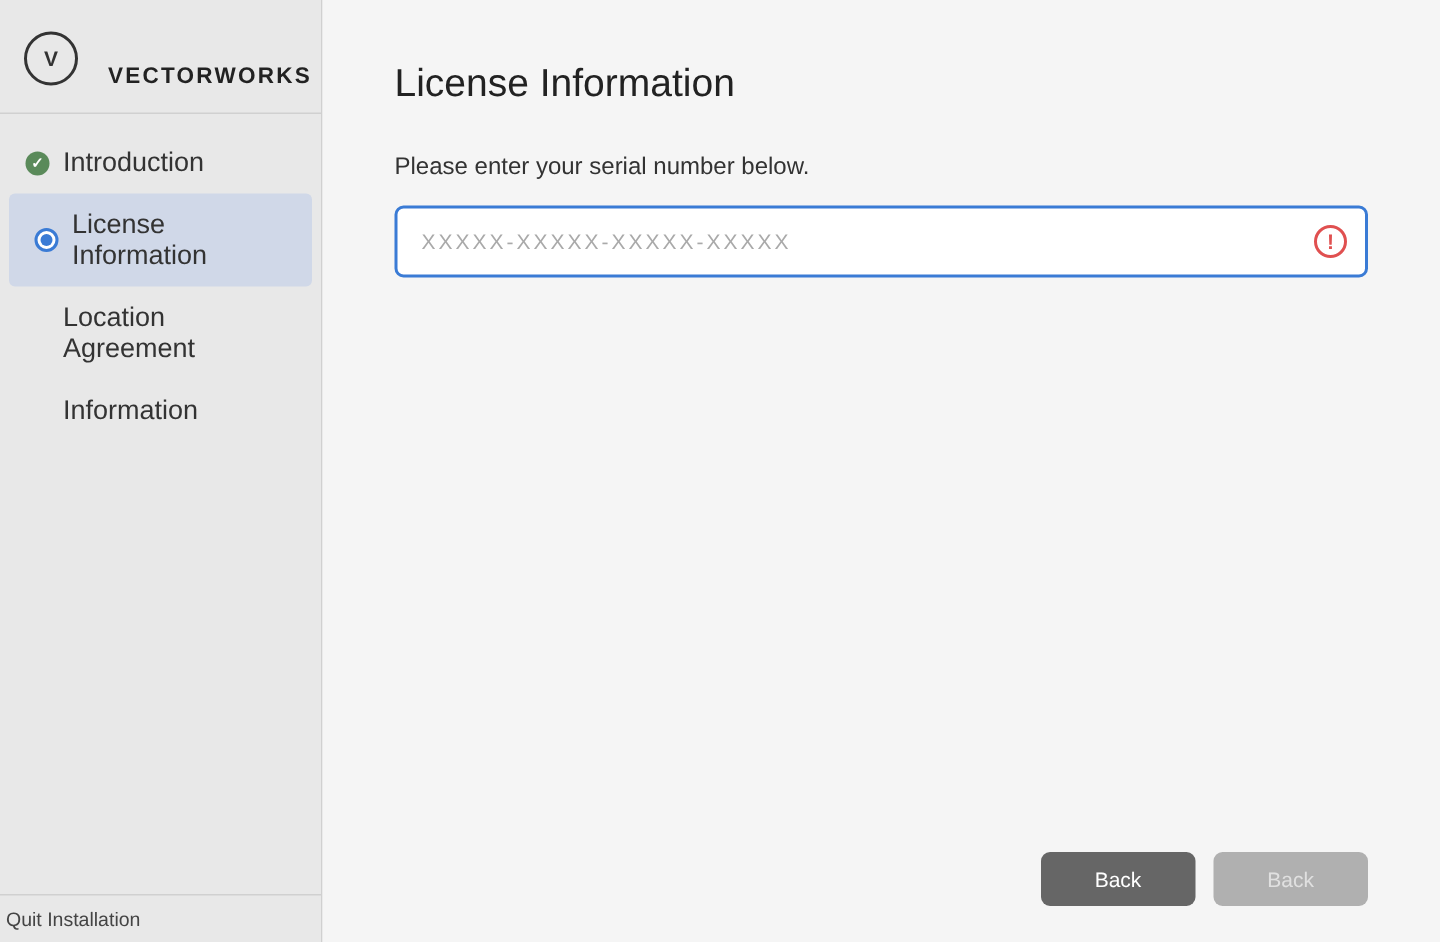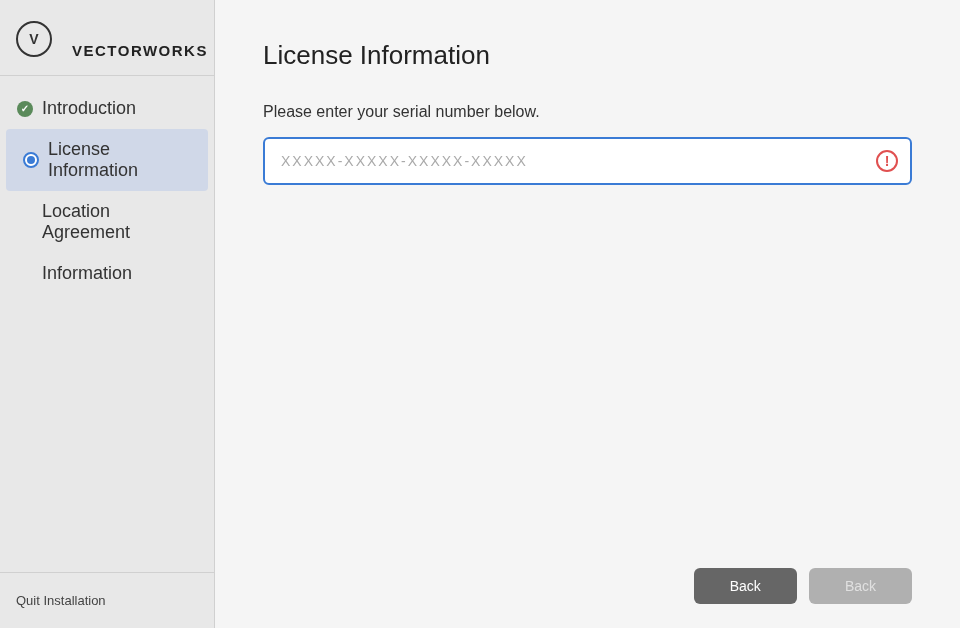--- a/index.html
+++ b/index.html
@@ -119,21 +119,21 @@
       background: white;
     }
     .icon-radio::after {
       content: '';
       width: 8px;
       height: 8px;
       border-radius: 50%;
       background: #3a7bd5;
     }
     .sidebar-footer {
-      padding: 16px;
+      padding: 4px;
       border-top: 1px solid #d0d0d0;
     }
     .quit-btn {
       font-size: 13px;
       color: #444;
       cursor: pointer;
       background: none;
       border: none;
       padding: 4px 0;
     }

